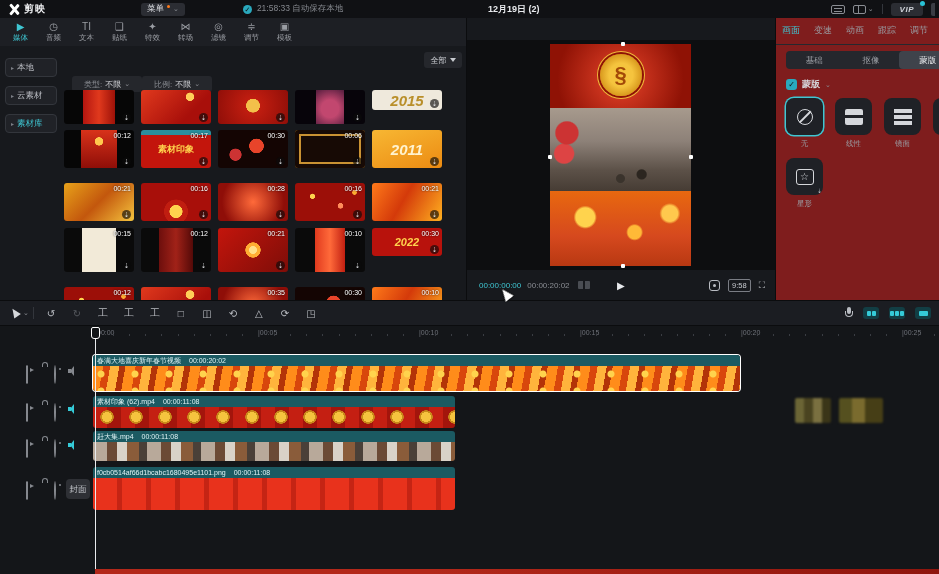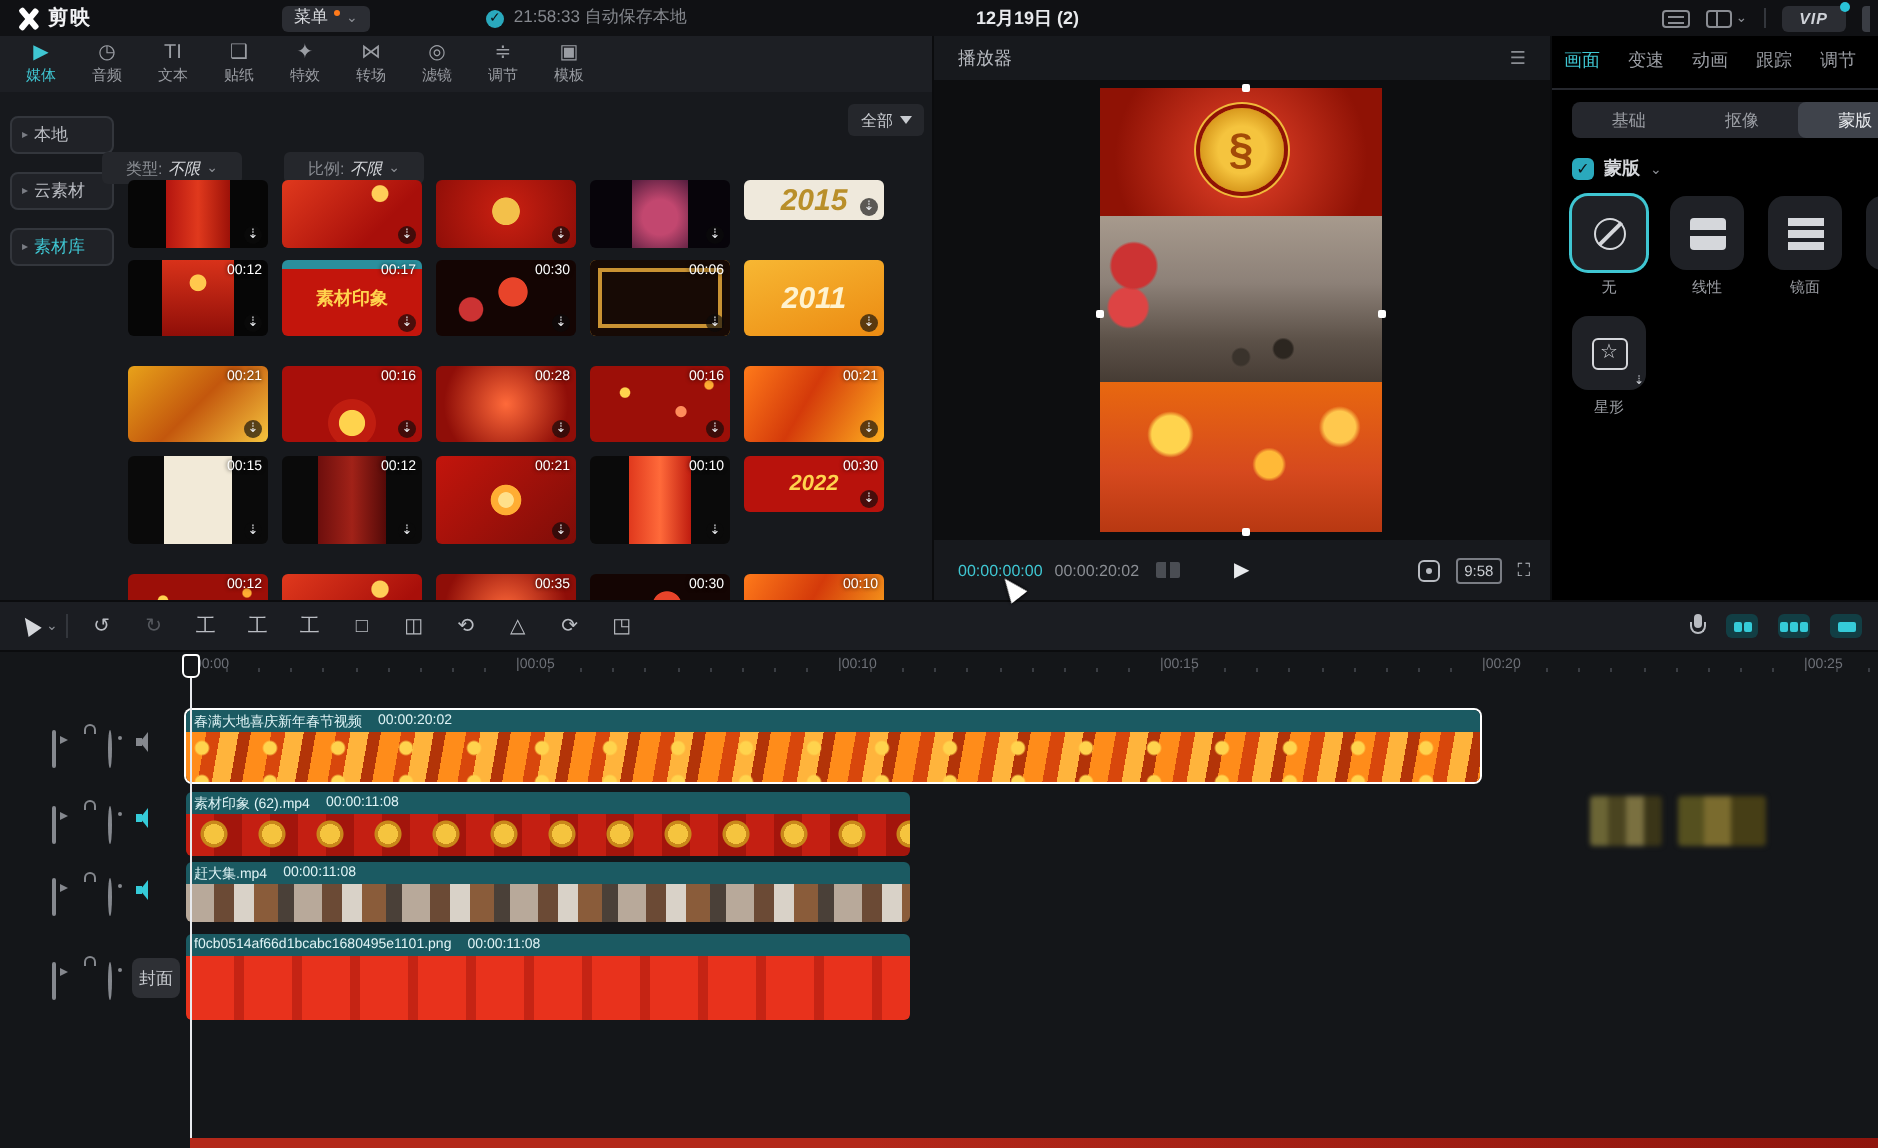--- a/index.html
+++ b/index.html
@@ -29,21 +29,21 @@
   .layout-ic { width:13px; height:9px; border:1px solid #8a8d93; border-radius:2px; position:relative; }
   .layout-ic::before { content:""; position:absolute; left:4px; top:0; width:1px; height:7px; background:#8a8d93; }
   .tb-div { width:1px; height:10px; background:#33363c; }
   .vip-pill { position:relative; background:#2b2d33; border-radius:3px; height:13px; padding:0 9px; display:flex; align-items:center; font-size:8px; font-weight:bold; font-style:italic; color:#cfd2d8; letter-spacing:.5px; }
   .vip-dot { position:absolute; right:-2px; top:-2px; width:5px; height:5px; border-radius:50%; background:#29c2d6; }
   .edge-sliver { width:4px; height:13px; background:#3a3d44; border-radius:2px 0 0 2px; }
 
   
   #left-panel { left:0; top:18px; width:466px; height:282px; background:#17191d; }
   #center-panel { left:467px; top:18px; width:308px; height:282px; background:#17191d; }
-  #right-panel { left:776px; top:18px; width:163px; height:282px; background:#000000; }
+  #right-panel { left:776px; top:18px; width:163px; height:282px; background:#7f1d1d; }
   .vsep { top:18px; width:1px; height:282px; background:#0b0c0e; }
 
   
   #media-toolbar { left:0; top:0; width:466px; height:28px; background:#1d1f24; display:flex; align-items:center; padding-left:4px; }
   .mt-item { width:33px; display:flex; flex-direction:column; align-items:center; gap:1px; color:#9a9da3; }
   .mt-item .g { font-size:10px; line-height:11px; height:11px; }
   .mt-item .l { font-size:7.5px; }
   .mt-item.active { color:#3fc6d2; }
 
   
@@ -54,21 +54,21 @@
   
   #search-box { left:64px; top:33px; width:352px; height:18px; background:#101114; border:1px solid #3a3d43; border-radius:10px; display:flex; align-items:center; padding:0 8px; gap:6px; }
   .mag { position:relative; width:8px; height:8px; }
   .mag::before { content:""; position:absolute; left:0; top:0; width:6px; height:6px; border:1.2px solid #9a9da3; border-radius:50%; }
   .mag::after { content:""; position:absolute; left:5.5px; top:5.5px; width:3px; height:1.2px; background:#9a9da3; transform:rotate(45deg); }
   #search-value { font-size:8.5px; color:#e8eaed; flex:1; }
   .clear-btn { width:10px; height:10px; border-radius:50%; background:#3a3d43; color:#15171a; font-size:7px; line-height:10px; text-align:center; font-weight:bold; }
   #all-btn { left:424px; top:34px; width:38px; height:16px; background:#25272c; border-radius:3px; display:flex; align-items:center; justify-content:center; gap:3px; font-size:8px; color:#c8cbd0; }
   .funnel { width:0; height:0; border-left:3px solid transparent; border-right:3px solid transparent; border-top:4px solid #c8cbd0; }
   .filter-pill { top:58px; height:16px; background:#25272c; border-radius:3px; display:flex; align-items:center; justify-content:center; gap:3px; font-size:8px; }
-  .filter-pill .fl { color:#8a8d93; } .filter-pill .fv { color:#d5d7db;font-style:italic; }
+  .filter-pill .fl { color:#8a8d93; } .filter-pill .fv { color:#d5d7db; }
 
   
   .th { position:absolute; background:#000; border-radius:3px; overflow:hidden; }
   .th .dur { position:absolute; right:3px; top:2px; font-size:7px; color:#fff; text-shadow:0 0 2px #000; }
   .th .dl { position:absolute; right:3px; bottom:2px; width:9px; height:9px; border-radius:50%; background:rgba(10,10,10,.65); color:#e8eaed; font-size:6.5px; line-height:9px; text-align:center; }
   .th .ttxt { position:absolute; inset:0; display:flex; align-items:center; justify-content:center; font-weight:bold; font-style:italic; }
   
   .v-p-red { background:linear-gradient(90deg,#060606 27%,#b3150f 27%,#e0391d 50%,#9c1108 73%,#060606 73%); }
   .v-banner-red { background:radial-gradient(circle at 70% 20%,#ffce58 0 7%,transparent 8%),linear-gradient(135deg,#e0391d,#a80f0a 70%); }
   .v-ornate-red { background:radial-gradient(circle at 50% 46%,#f3c04a 0 17%,#c01d10 18%,#8f0e08); }
@@ -280,21 +280,21 @@
         <div class="abs rail-item active" style="top: 96px;">
           <span class="tri">▸</span>
           <span>素材库</span>
         </div>
       </div>
     <div id="all-btn" class="abs">
       <span>全部</span>
       <span class="funnel"></span>
     </div>
     <div id="filters">
-        <div class="abs filter-pill" style="left: 51px; width: 70px;">
+        <div class="abs filter-pill" style="left: 72px; width: 70px;">
           <span class="fl">类型:</span>
           <span class="fv">不限</span>
           <span class="chev">⌄</span>
         </div>
         <div class="abs filter-pill" style="left: 142px; width: 70px;">
           <span class="fl">比例:</span>
           <span class="fv">不限</span>
           <span class="chev">⌄</span>
         </div>
       </div>
@@ -395,24 +395,20 @@
         <div class="th v-fire" style="left: 372px; top: 269px; width: 70px; height: 38px;">
           <span class="dur">00:10</span>
           <span class="dl">⇣</span>
         </div>
       </div>
   </div>
 
   <div class="vsep abs" style="left:466px"></div>
 
   <div id="center-panel" class="abs">
-    <div id="player-head" class="abs">
-      <span>播放器</span>
-      <span style="color:#8a8d93">☰</span>
-    </div>
     <div id="viewport" class="abs">
       <div id="video">
         <div class="vid-top">
             <div class="vid-coin"></div>
           </div>
         <div class="vid-mid"></div>
         <div class="vid-bot"></div>
         <div class="handle" style="left:-2px;top:50%"></div>
         <div class="handle" style="right:-2px;top:50%"></div>
         <div class="handle" style="left:50%;top:-2px"></div>

